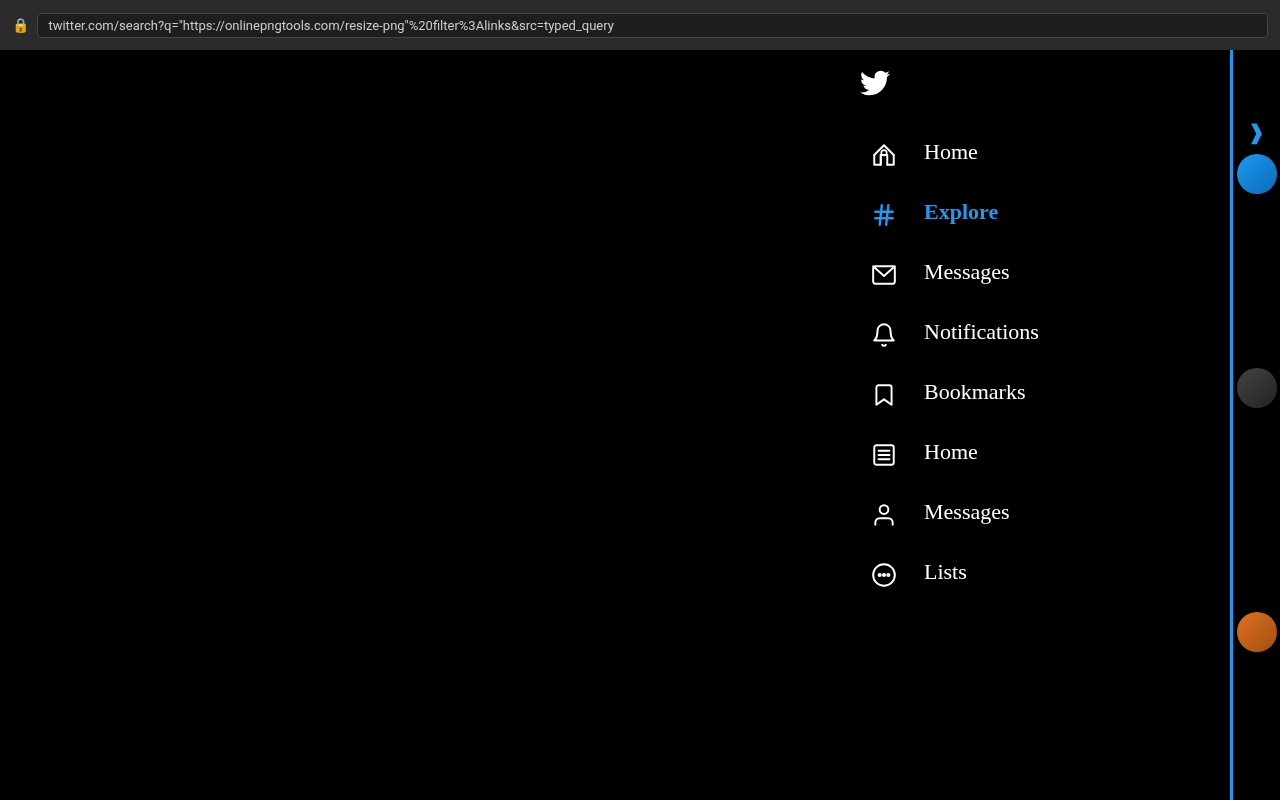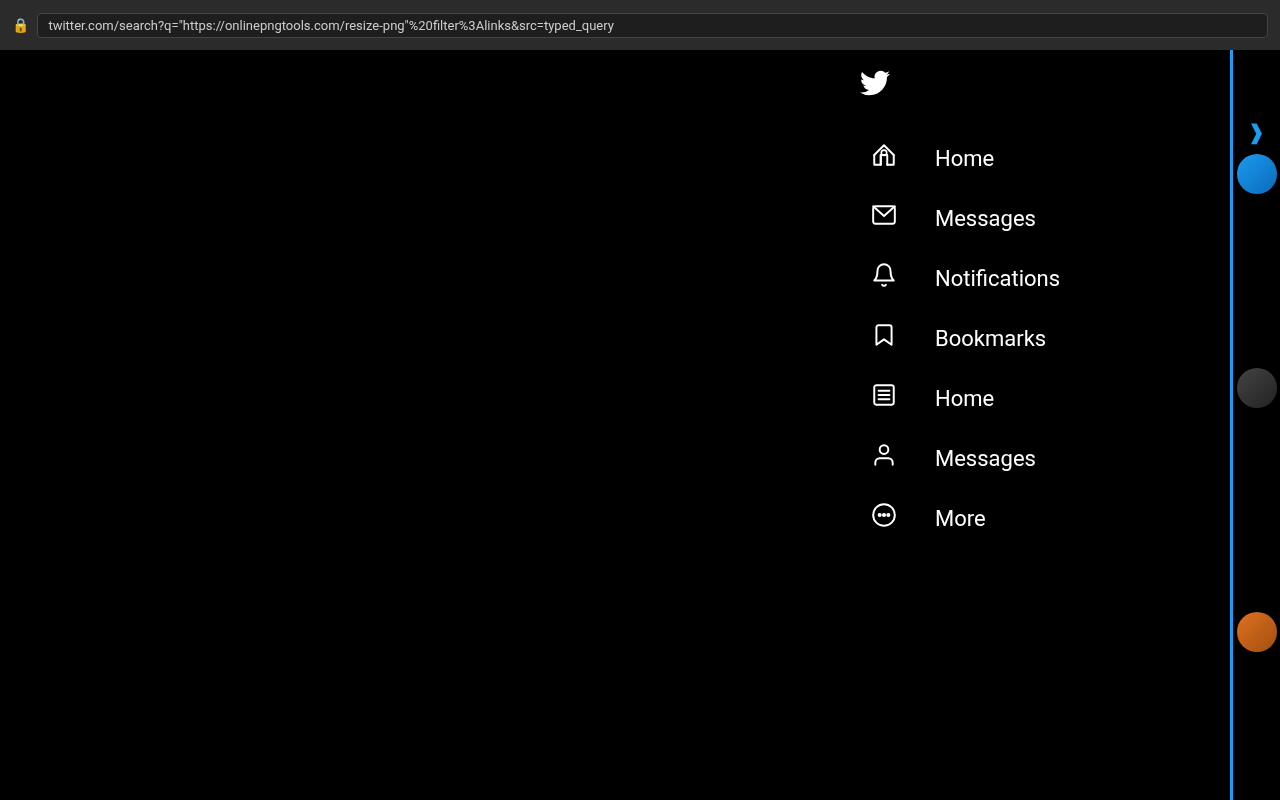--- a/index.html
+++ b/index.html
@@ -79,27 +79,28 @@
     }
 
     .twitter-logo {
       padding: 8px 20px 20px 20px;
       font-size: 28px;
       color: #fff;
     }
 
     .nav-item {
       display: flex;
-      align-items: flex-end;
+      align-items: flex-start;
       padding: 12px 20px;
-      gap: 35px;
+      gap: 24px;
       cursor: pointer;
       border-radius: 30px;
       margin: 2px 8px;
       transition: background 0.2s;
+      font-family: Liberation Serif, serif;
     }
 
     .nav-icon {
       width: 32px;
       height: 32px;
       display: flex;
       align-items: center;
       justify-content: center;
       flex-shrink: 0;
     }
@@ -186,20 +187,31 @@
           <path d="M9 21V12h6v9"></path>
           <path d="M3 12v9h6V12"></path>
           <path d="M15 21h6v-9"></path>
 
           <circle cx="12" cy="10" r="2.5" stroke="white" stroke-width="1.5" fill="none"></circle>
         </svg>
       </div>
       <span class="nav-label">Home</span>
     </div>
 
+    <div class="nav-item">
+      <div class="nav-icon active">
+        <svg viewBox="0 0 24 24" fill="none" stroke="#1d9bf0" stroke-width="2.2" stroke-linecap="round">
+          <line x1="4" y1="9" x2="20" y2="9"></line>
+          <line x1="4" y1="15" x2="20" y2="15"></line>
+          <line x1="10" y1="3" x2="8" y2="21"></line>
+          <line x1="16" y1="3" x2="14" y2="21"></line>
+        </svg>
+      </div>
+      <span class="nav-label active">Explore</span>
+    </div>
 
     <div class="nav-item">
       <div class="nav-icon">
         <svg viewBox="0 0 24 24" fill="none" stroke="white" stroke-width="1.8" stroke-linecap="round" stroke-linejoin="round">
           <rect x="2" y="4" width="20" height="16" rx="2"></rect>
           <polyline points="2,4 12,13 22,4"></polyline>
         </svg>
       </div>
       <span class="nav-label">Messages</span>
     </div>
@@ -247,21 +259,21 @@
 
     <div class="nav-item">
       <div class="nav-icon">
         <svg viewBox="0 0 24 24" fill="none" stroke="white" stroke-width="1.8" stroke-linecap="round" stroke-linejoin="round">
           <circle cx="12" cy="12" r="10"></circle>
           <circle cx="8" cy="12" r="1" fill="white"></circle>
           <circle cx="12" cy="12" r="1" fill="white"></circle>
           <circle cx="16" cy="12" r="1" fill="white"></circle>
         </svg>
       </div>
-      <span class="nav-label">More</span>
+      <span class="nav-label">Lists</span>
     </div>
 
   </nav>
 
   <div class="right-panel">
 
     <div style="color:#1d9bf0; font-size:20px; font-weight:bold; margin-top:60px;">❱</div>
 
     <div class="thumbnail thumb-blue" style="margin-top:10px;"></div>
 

